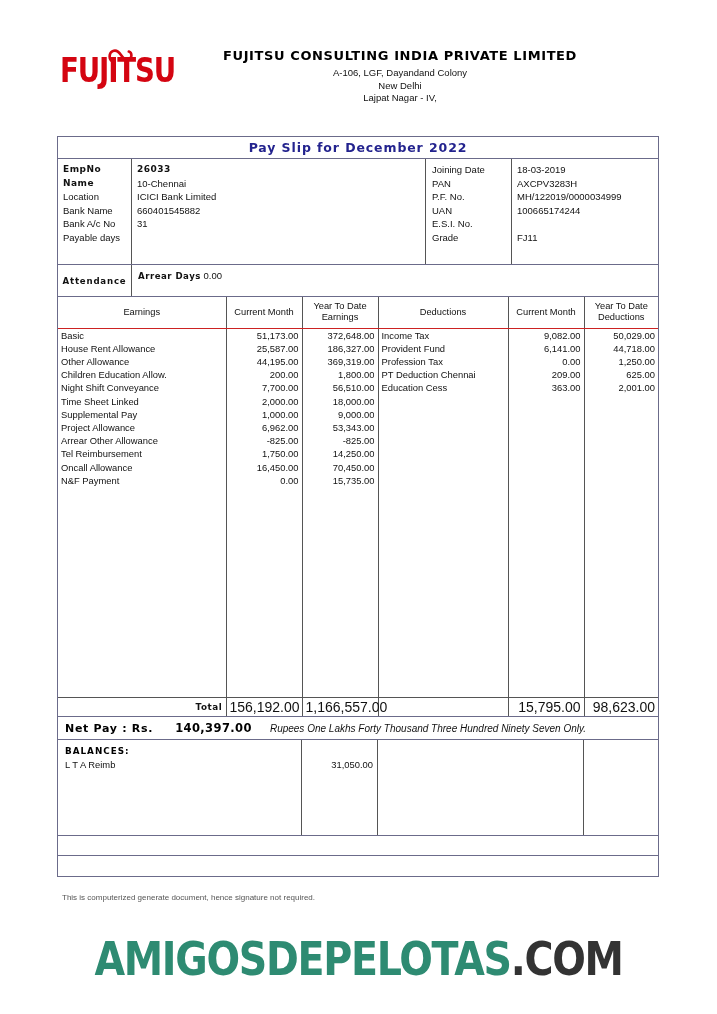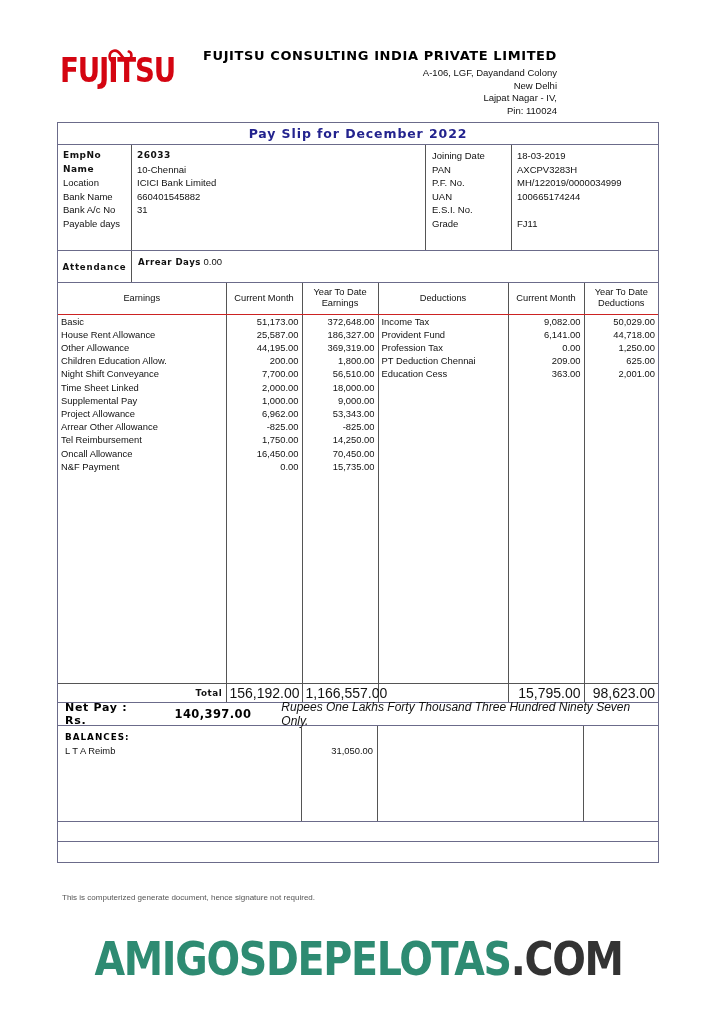--- a/index.html
+++ b/index.html
@@ -36,22 +36,22 @@
     transform: scaleX(0.93);
     transform-origin: left center;
   }
   .logo-mark {
     position: absolute;
     left: 48px; top: -5px;
     width: 26px; height: 15px;
   }
   .company-block {
     position: absolute;
-    right: 30px; top: 8px;
-    text-align: right;
+    right: 10px; top: 8px;
+    text-align: center;
   }
   .company-name {
     font-family: "DejaVu Sans", sans-serif;
     font-size: 13px;
     font-weight: bold;
     letter-spacing: 0.6px;
     color: #000;
     white-space: nowrap;
   }
   .company-addr {
@@ -59,21 +59,21 @@
     color: #111;
     line-height: 12.5px;
     margin-top: 4px;
     white-space: nowrap;
   }
 
   
   .slip {
     position: absolute;
     left: 57px;
-    top: 122px;
+    top: 136px;
     width: 602px;
     border: 1.4px solid #6b6b8a;
     background: #fff;
   }
 
   .title-bar {
     height: 22px;
     border-bottom: 1.2px solid #6b6b8a;
     display: flex;
     align-items: center;
@@ -202,22 +202,22 @@
   .netpay .np-lbl {
     font-family: "DejaVu Sans", sans-serif;
     font-size: 11px; font-weight: bold; letter-spacing: .7px; color: #000;
   }
   .netpay .np-amt {
     font-family: "DejaVu Sans", sans-serif;
     font-size: 11.5px; font-weight: bold; letter-spacing: .4px; color: #000;
     margin-left: 22px;
   }
   .netpay .np-words {
-    font-size: 12px; font-style: italic; color: #111;
-    margin-left: 30px;
+    font-size: 10px; font-style: italic; color: #111;
+    margin-left: 18px;
   }
 
   
   .bal {
     display: flex;
     height: 96px;
     border-bottom: 1.3px solid #6b6b8a;
   }
   .bal-c1 { width: 244px; border-right: 1px solid #555; padding: 4px 0 0 7px; }
   .bal-c2 { width: 76px; border-right: 1px solid #555; padding: 4px 4px 0 0; }
@@ -267,21 +267,20 @@
       <path d="M4.2 12.2 C0.8 10.5 0.6 4.2 4.6 2.2 C8.4 0.3 11.4 3.6 13 6.0 C14.6 8.4 17.2 11.6 20.6 10.6 C24.2 9.5 24.4 3.6 20.8 2.6" fill="none" stroke="#d40511" stroke-width="2.6" stroke-linecap="round"></path>
     </svg>
     <div class="logo-text">FUJITSU</div>
   </div>
   <div class="company-block">
     <div class="company-name">FUJITSU CONSULTING INDIA PRIVATE LIMITED</div>
     <div class="company-addr">
       <div>A-106, LGF, Dayandand Colony</div>
       <div>New Delhi</div>
       <div>Lajpat Nagar - IV,</div>
-      <div>Pin: 110024</div>
     </div>
   </div>
 </div>
 
 <div class="slip">
 
   <div class="title-bar">
     <span class="t">Pay Slip for December 2022</span>
   </div>
 

